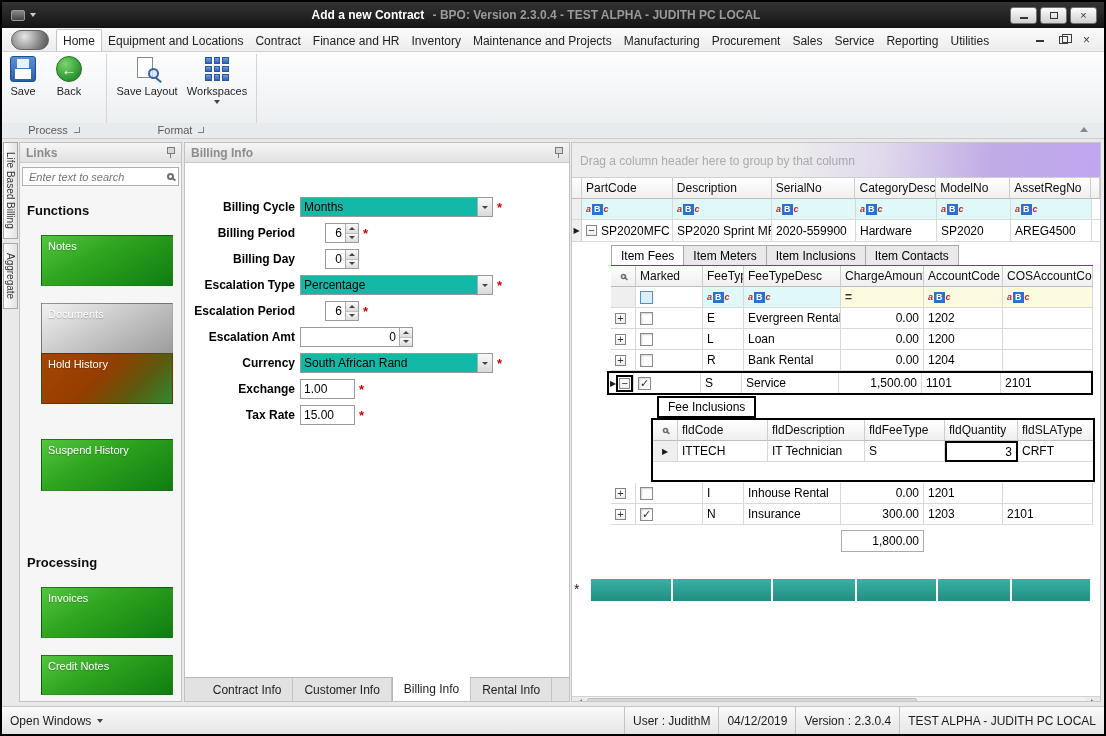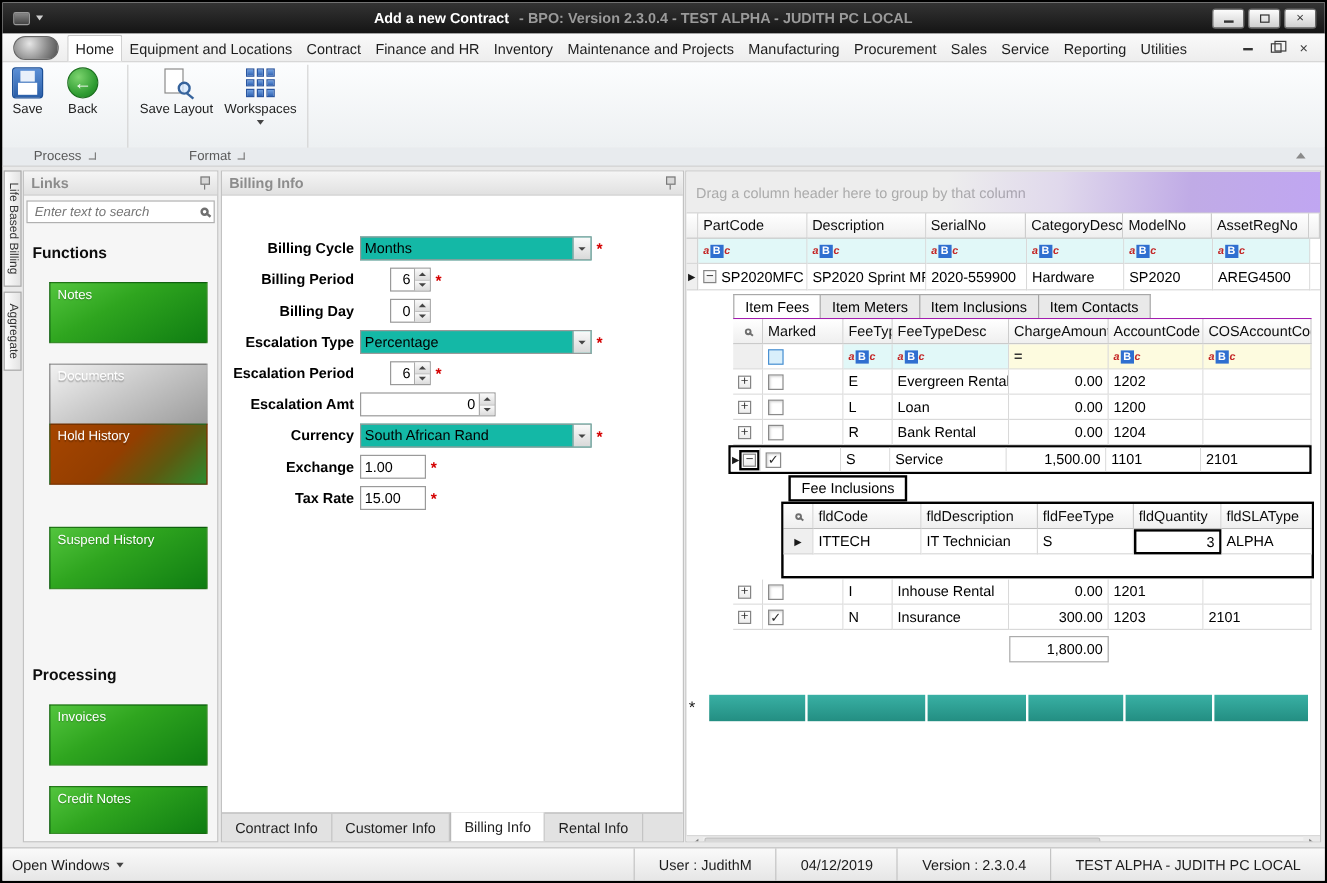--- a/index.html
+++ b/index.html
@@ -102,21 +102,21 @@
   .ddbtn { width:15px; height:18px; margin:0; border-left:1px solid #ababab; background:linear-gradient(#fafafa,#d9d9d9);
     display:flex; align-items:center; justify-content:center; flex:none; }
   .spin { height:20px; border:1px solid #9a9a9a; background:#fff; display:flex; align-items:stretch; }
   .spin .v { flex:1; font-size:12px; display:flex; align-items:center; justify-content:flex-end; padding-right:3px; }
   .spbtns { width:13px; border-left:1px solid #ababab; display:flex; flex-direction:column; flex:none; }
   .spbtns span { flex:1; background:linear-gradient(#fafafa,#dcdcdc); display:flex; align-items:center; justify-content:center; }
   .spbtns span + span { border-top:1px solid #c0c0c0; }
   .tri-up { width:0; height:0; border-left:3px solid transparent; border-right:3px solid transparent; border-bottom:3px solid #444; }
   .tri-dn { width:0; height:0; border-left:3px solid transparent; border-right:3px solid transparent; border-top:3px solid #444; }
   .tbox { width:55px; height:20px; border:1px solid #9a9a9a; background:#fff; display:flex; align-items:center; padding:0 3px; font-size:12px; }
-  .btabs { position:absolute; left:0; right:0; bottom:0; height:24px; background:#e2e2e2; border-top:1px solid #b8b8b8; display:flex; }
+  .btabs { position:absolute; left:0; right:0; bottom:0; height:24px; background:#e2e2e2; border-top:1px solid #b8b8b8; display:flex;justify-content:center; }
   .btab { padding:0 11px; font-size:12px; color:#1e1e1e; display:flex; align-items:center; border-right:1px solid #c4c4c4; }
   .btab.active { background:#fff; border-left:1px solid #b8b8b8; margin-top:-1px; }
 
   
   .gridp { position:absolute; left:569px; top:3px; width:530px; height:560px; background:#fff; border:1px solid #c6c6c6; overflow:hidden; }
   .groupbar { position:absolute; left:0; top:0; right:0; height:35px; background:#ededed; border-bottom:1px solid #cfcfcf; overflow:hidden; }
   .groupbar .hint { position:absolute; left:8px; top:11px; font-size:12px; color:#ababab; }
   .swoosh { position:absolute; right:0; top:0; width:310px; height:35px;
     background:linear-gradient(95deg, rgba(150,100,230,0) 0%, rgba(150,100,230,.15) 30%, rgba(130,80,220,.42) 65%, rgba(168,128,244,.65) 100%); }
   .grow { position:absolute; display:flex; font-size:12px; height:21px; left:0; }
@@ -159,21 +159,21 @@
   .tri-l { width:0; height:0; border-top:4px solid transparent; border-bottom:4px solid transparent; border-right:5px solid #777; }
   .tri-r { width:0; height:0; border-top:4px solid transparent; border-bottom:4px solid transparent; border-left:5px solid #777; }
   .hthumb { position:absolute; left:15px; top:1px; width:330px; height:10px; background:#d7d7d7; border:1px solid #c0c0c0; border-radius:2px; }
 
   
   .statusbar { position:absolute; left:0; top:704px; width:100%; height:28px;
     background:linear-gradient(#fafafa,#e6e6e6); border-top:1px solid #c4c4c4;
     display:flex; align-items:center; font-size:12px; color:#1c1c1c; }
   .sb-left { padding-left:8px; display:flex; align-items:center; gap:6px; }
   .sb-right { margin-left:auto; display:flex; align-items:stretch; height:100%; }
-  .sb-item { padding:0 20px; display:flex; align-items:center; border-left:1px solid #c4c4c4; white-space:nowrap; }
+  .sb-item { padding:0 8px; display:flex; align-items:center; border-left:1px solid #c4c4c4; white-space:nowrap; }
 </style>
 </head>
 <body>
 
 <div class="win">
 
   <div class="titlebar">
     <div class="qat">
       <span class="appico"></span>
       <span class="caret-down-w"></span>
@@ -610,21 +610,21 @@
           <div class="gc" style="width:75px;border-right:none">fldSLAType</div>
         </div>
         <div class="nrow">
           <div class="gc" style="width:25px;justify-content:center;background:#efefef">
               <span class="rowarrow">▶</span>
             </div>
           <div class="gc" style="width:90px">ITTECH</div>
           <div class="gc" style="width:97px">IT Technician</div>
           <div class="gc" style="width:80px">S</div>
           <div class="gc num hlcell" style="width:73px">3</div>
-          <div class="gc" style="width:75px;border-right:none">ALPHA</div>
+          <div class="gc" style="width:75px;border-right:none">CRFT</div>
         </div>
       </div>
 
       <div class="grow" style="top:340px;left:39px">
         <div class="gc" style="width:25px">
             <span class="xbox">+</span>
           </div>
         <div class="gc" style="width:67px">
             <span class="cb"></span>
           </div>

